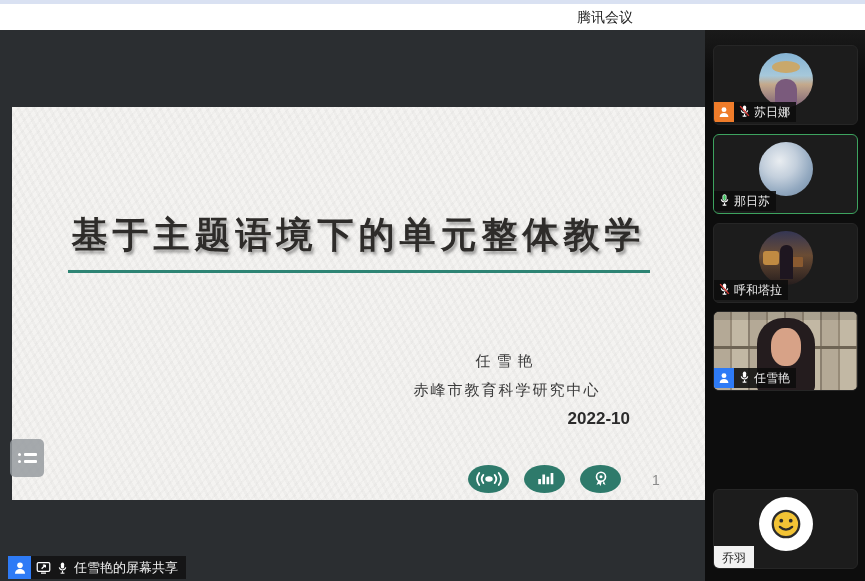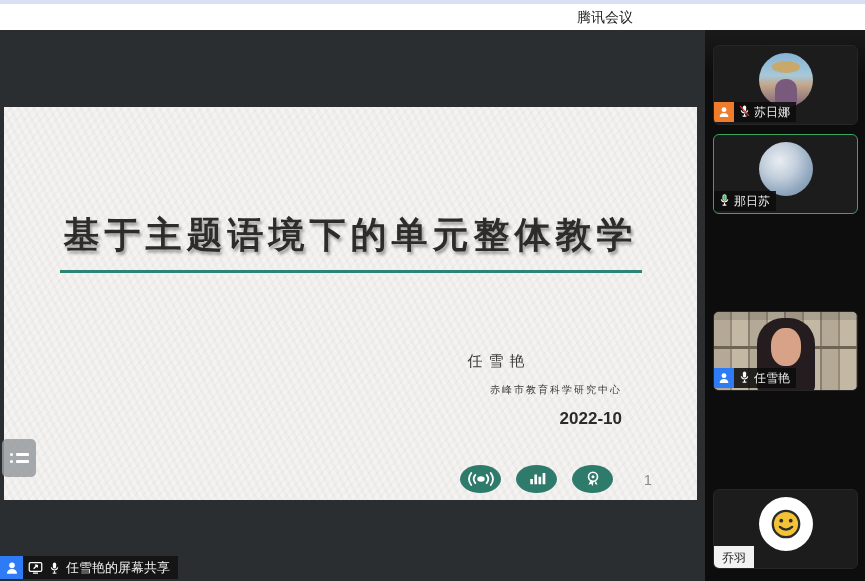--- a/index.html
+++ b/index.html
@@ -5,35 +5,35 @@
   * { margin:0; padding:0; box-sizing:border-box; }
   body { font-family:"Liberation Sans", sans-serif; background:#555; }
   .screen { position:relative; width:865px; height:581px; overflow:hidden; background:#2b2e31; }
 
   
   .top-strip { position:absolute; left:0; top:0; width:865px; height:4px; background:#d9e1f2; }
   .title-bar { position:absolute; left:0; top:4px; width:865px; height:26px; background:#ffffff;padding-left:36px; }
   .title-bar .app-title { position:absolute; left:577px; top:5px; font-size:14px; color:#1f1f1f; }
 
   
-  .main-area { position:absolute; left:0; top:30px; width:566px; height:551px; background:#2b2e31; }
+  .main-area { position:absolute; left:8px; top:30px; width:566px; height:551px; background:#2b2e31; }
   .slide { position:absolute; left:4px; top:77px; width:693px; height:393px;
            background:
              repeating-linear-gradient(63deg, rgba(0,0,0,0.022) 0 3px, rgba(255,255,255,0) 3px 7px),
              repeating-linear-gradient(-49deg, rgba(0,0,0,0.018) 0 2px, rgba(255,255,255,0) 2px 6px),
              #f4f3f1; }
   .slide-title-wrap { margin-top:104px; text-align:center; }
   .slide-title { display:inline-block; font-family:"DejaVu Serif", serif; font-weight:bold;
                  font-size:36px; letter-spacing:5px; color:#2e2c2a;
                  text-shadow:2px 3px 3px rgba(0,0,0,0.35);
                  border-bottom:3px solid #2e8474; padding:0 4px 10px 4px; }
   .presenter-block { position:absolute; left:372px; top:240px; width:246px; text-align:center;
                      color:#3a3a3a; font-family:"DejaVu Serif", serif; }
   .presenter-name { font-size:15px; letter-spacing:6px; line-height:28px; }
-  .presenter-org  { font-size:10px; letter-spacing:2px; line-height:30px;text-align:right; }
+  .presenter-org  { font-size:15px; letter-spacing:2px; line-height:30px; }
   .presenter-date { font-family:"Liberation Sans", sans-serif; font-weight:bold;
                     font-size:17px; line-height:28px; color:#2b2b2b;text-align:right; }
   .icons-row { position:absolute; left:456px; top:358px; display:flex; align-items:center; gap:15px; }
   .oval-icon { width:41px; height:28px; background:#2e7a6b; border-radius:50%;
                display:flex; align-items:center; justify-content:center; }
   .page-num { position:absolute; left:640px; top:365px; font-size:14px; color:#8a8a8a; }
 
   
   .nav-btn { position:absolute; left:2px; top:409px; width:34px; height:38px; border:none;
              background:rgba(150,155,160,0.85); border-radius:5px; display:flex;
@@ -239,20 +239,37 @@
               <line x1="12" y1="17.5" x2="12" y2="21" stroke-width="2"></line>
               <line x1="8.5" y1="21.5" x2="15.5" y2="21.5" stroke-width="2"></line>
               <line x1="4" y1="3" x2="20" y2="21" stroke="#d93a35" stroke-width="2.6"></line>
             </svg>
           </span>
           <span>苏日娜</span>
         </span>
       </div>
     </div>
 
+    <div class="tile" style="top:193px">
+      <div class="avatar av-night"></div>
+      <div class="name-row">
+        <span class="name-label">
+          <span>
+            <svg width="13" height="14" viewBox="0 0 24 24" fill="#fff" stroke="#fff">
+              <rect x="9" y="2" width="6" height="11" rx="3" stroke="none"></rect>
+              <path d="M6 11a6.2 6.2 0 0 0 12 0" fill="none" stroke-width="2"></path>
+              <line x1="12" y1="17.5" x2="12" y2="21" stroke-width="2"></line>
+              <line x1="8.5" y1="21.5" x2="15.5" y2="21.5" stroke-width="2"></line>
+              <line x1="4" y1="3" x2="20" y2="21" stroke="#d93a35" stroke-width="2.6"></line>
+            </svg>
+          </span>
+          <span>呼和塔拉</span>
+        </span>
+      </div>
+    </div>
 
     <div class="tile" style="top:281px">
       <div class="video-bg">
         <div class="video-shelf"></div>
         <div class="video-hair"></div>
         <div class="video-face"></div>
       </div>
       <div class="name-row">
         <span class="role-badge blue">
           <svg width="14" height="14" viewBox="0 0 24 24">

